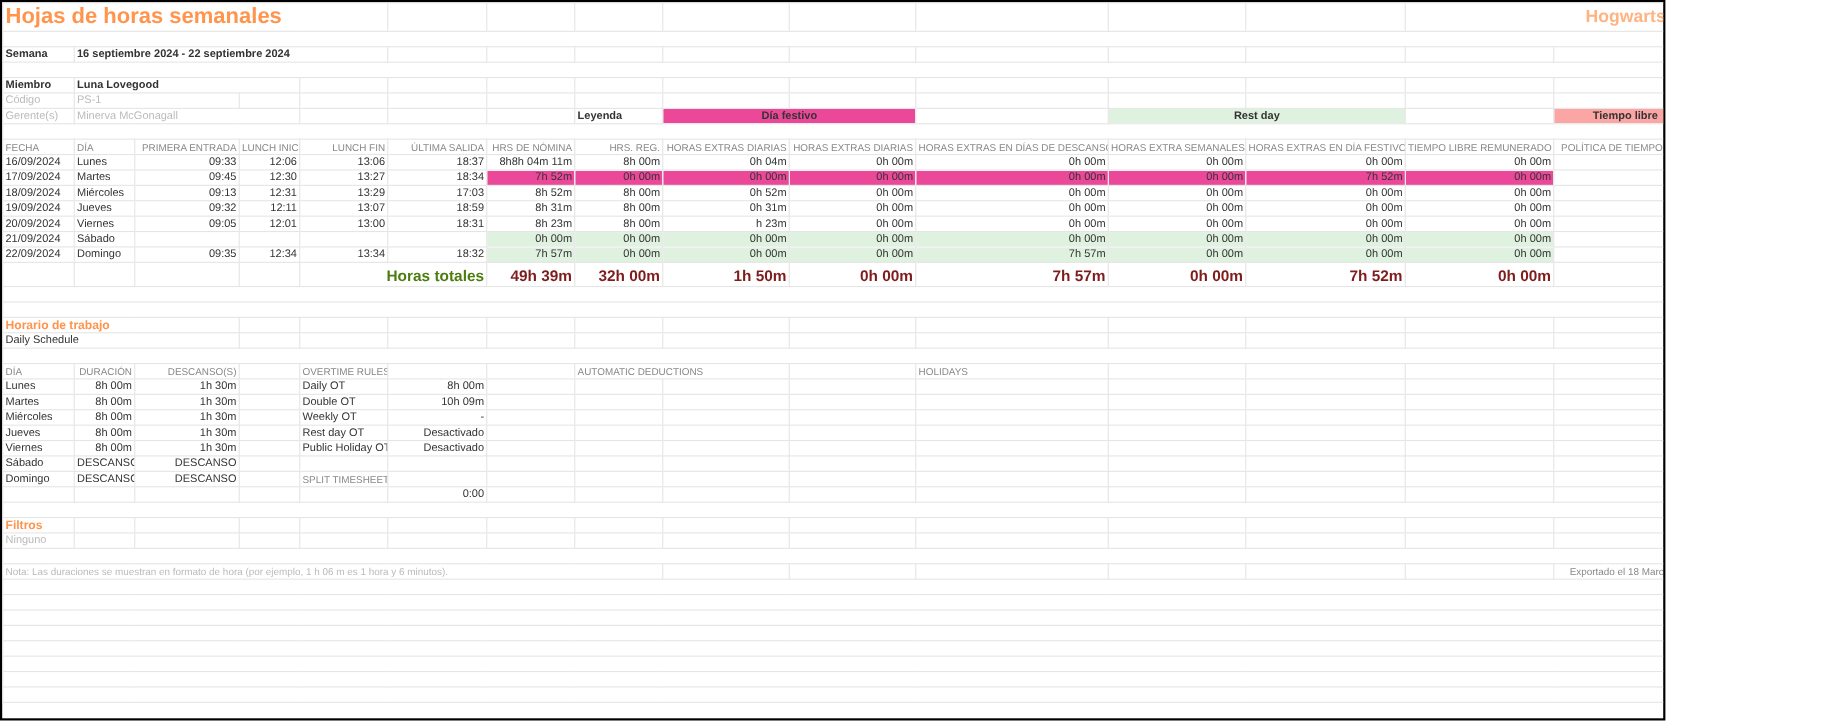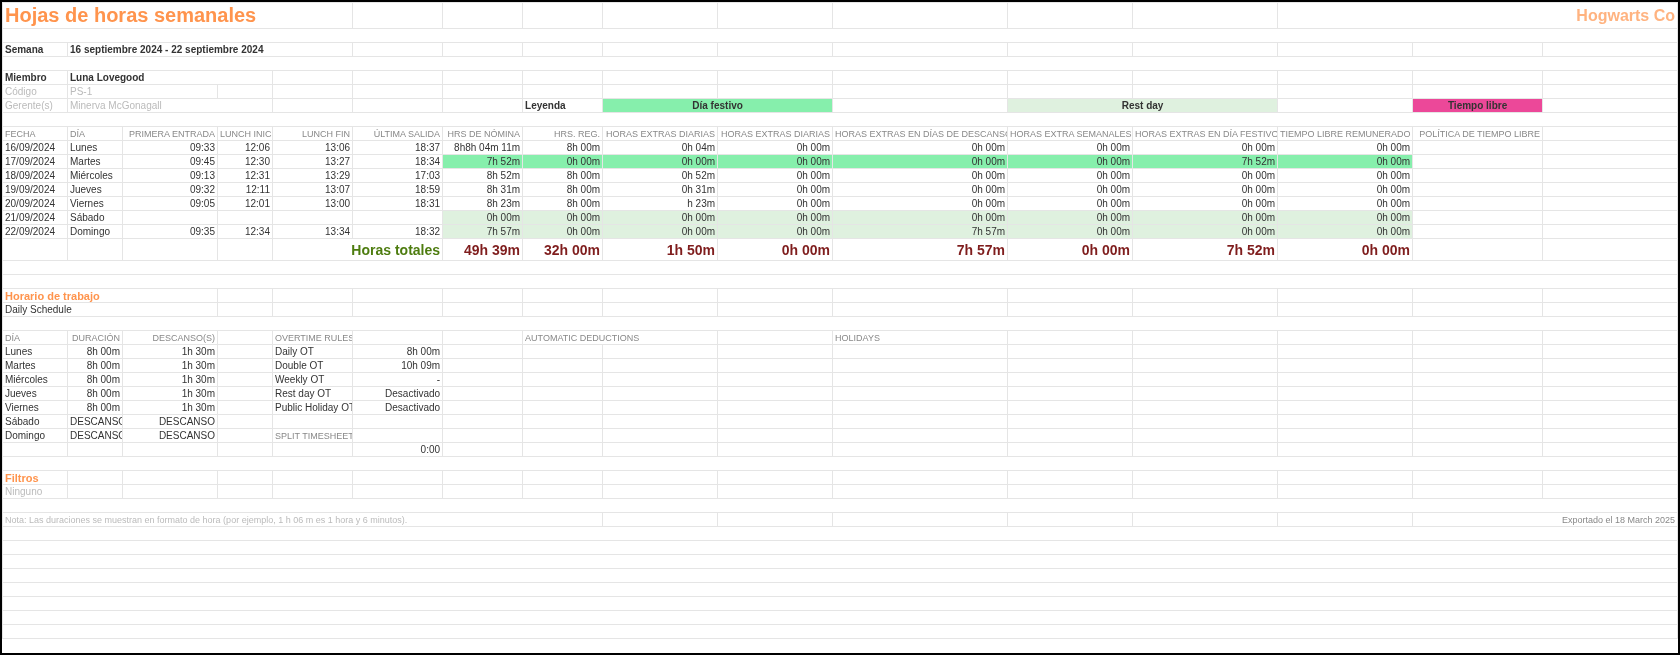--- a/index.html
+++ b/index.html
@@ -6,21 +6,21 @@
   body {
     margin: 0;
     font-family: Arial, sans-serif;
     font-size: 10px;
     color: #333;
     background: #fff;
     width: 1680px;
   }
   .sheet {
     border: 2px solid #000;
-    width: 1680px;
+    width: 1514px;
     height: 655px;
     position: relative;
     overflow: hidden;
   }
   table.grid {
     border-collapse: collapse;
     width: 100%;
     table-layout: fixed;
   }
   table.grid td {
@@ -41,23 +41,23 @@
     color: #ffb380;
     font-size: 16px;
     font-weight: bold;
     text-align: right;
   }
   .label-bold { font-weight: bold; }
   .gray { color: #bbb; }
   .hdr { color: #888; font-size: 9px; text-transform: uppercase; }
   .right { text-align: right; }
   .center { text-align: center; }
-  .orange-fill { background: #86efac; }
+  .orange-fill { background: #ec4899; }
   .green-fill { background: #dff1df; }
-  .blue-fill { background: #ec4899; }
+  .blue-fill { background: #fca5a5; }
   .totals-label { font-size: 14px; font-weight: bold; color: #4d7c0f; }
   .totals-val { font-size: 14px; font-weight: bold; color: #7f1d1d; text-align: right; }
   .section-orange { color: #ff944d; font-weight: bold; font-size: 11px; }
   .note { color: #bbb; font-size: 9px; }
   .export { color: #888; font-size: 9px; text-align: right; }
   col.c1 { width: 65px; }
   col.c2 { width: 55px; }
   col.c3 { width: 95px; }
   col.c4 { width: 55px; }
   col.c5 { width: 80px; }

